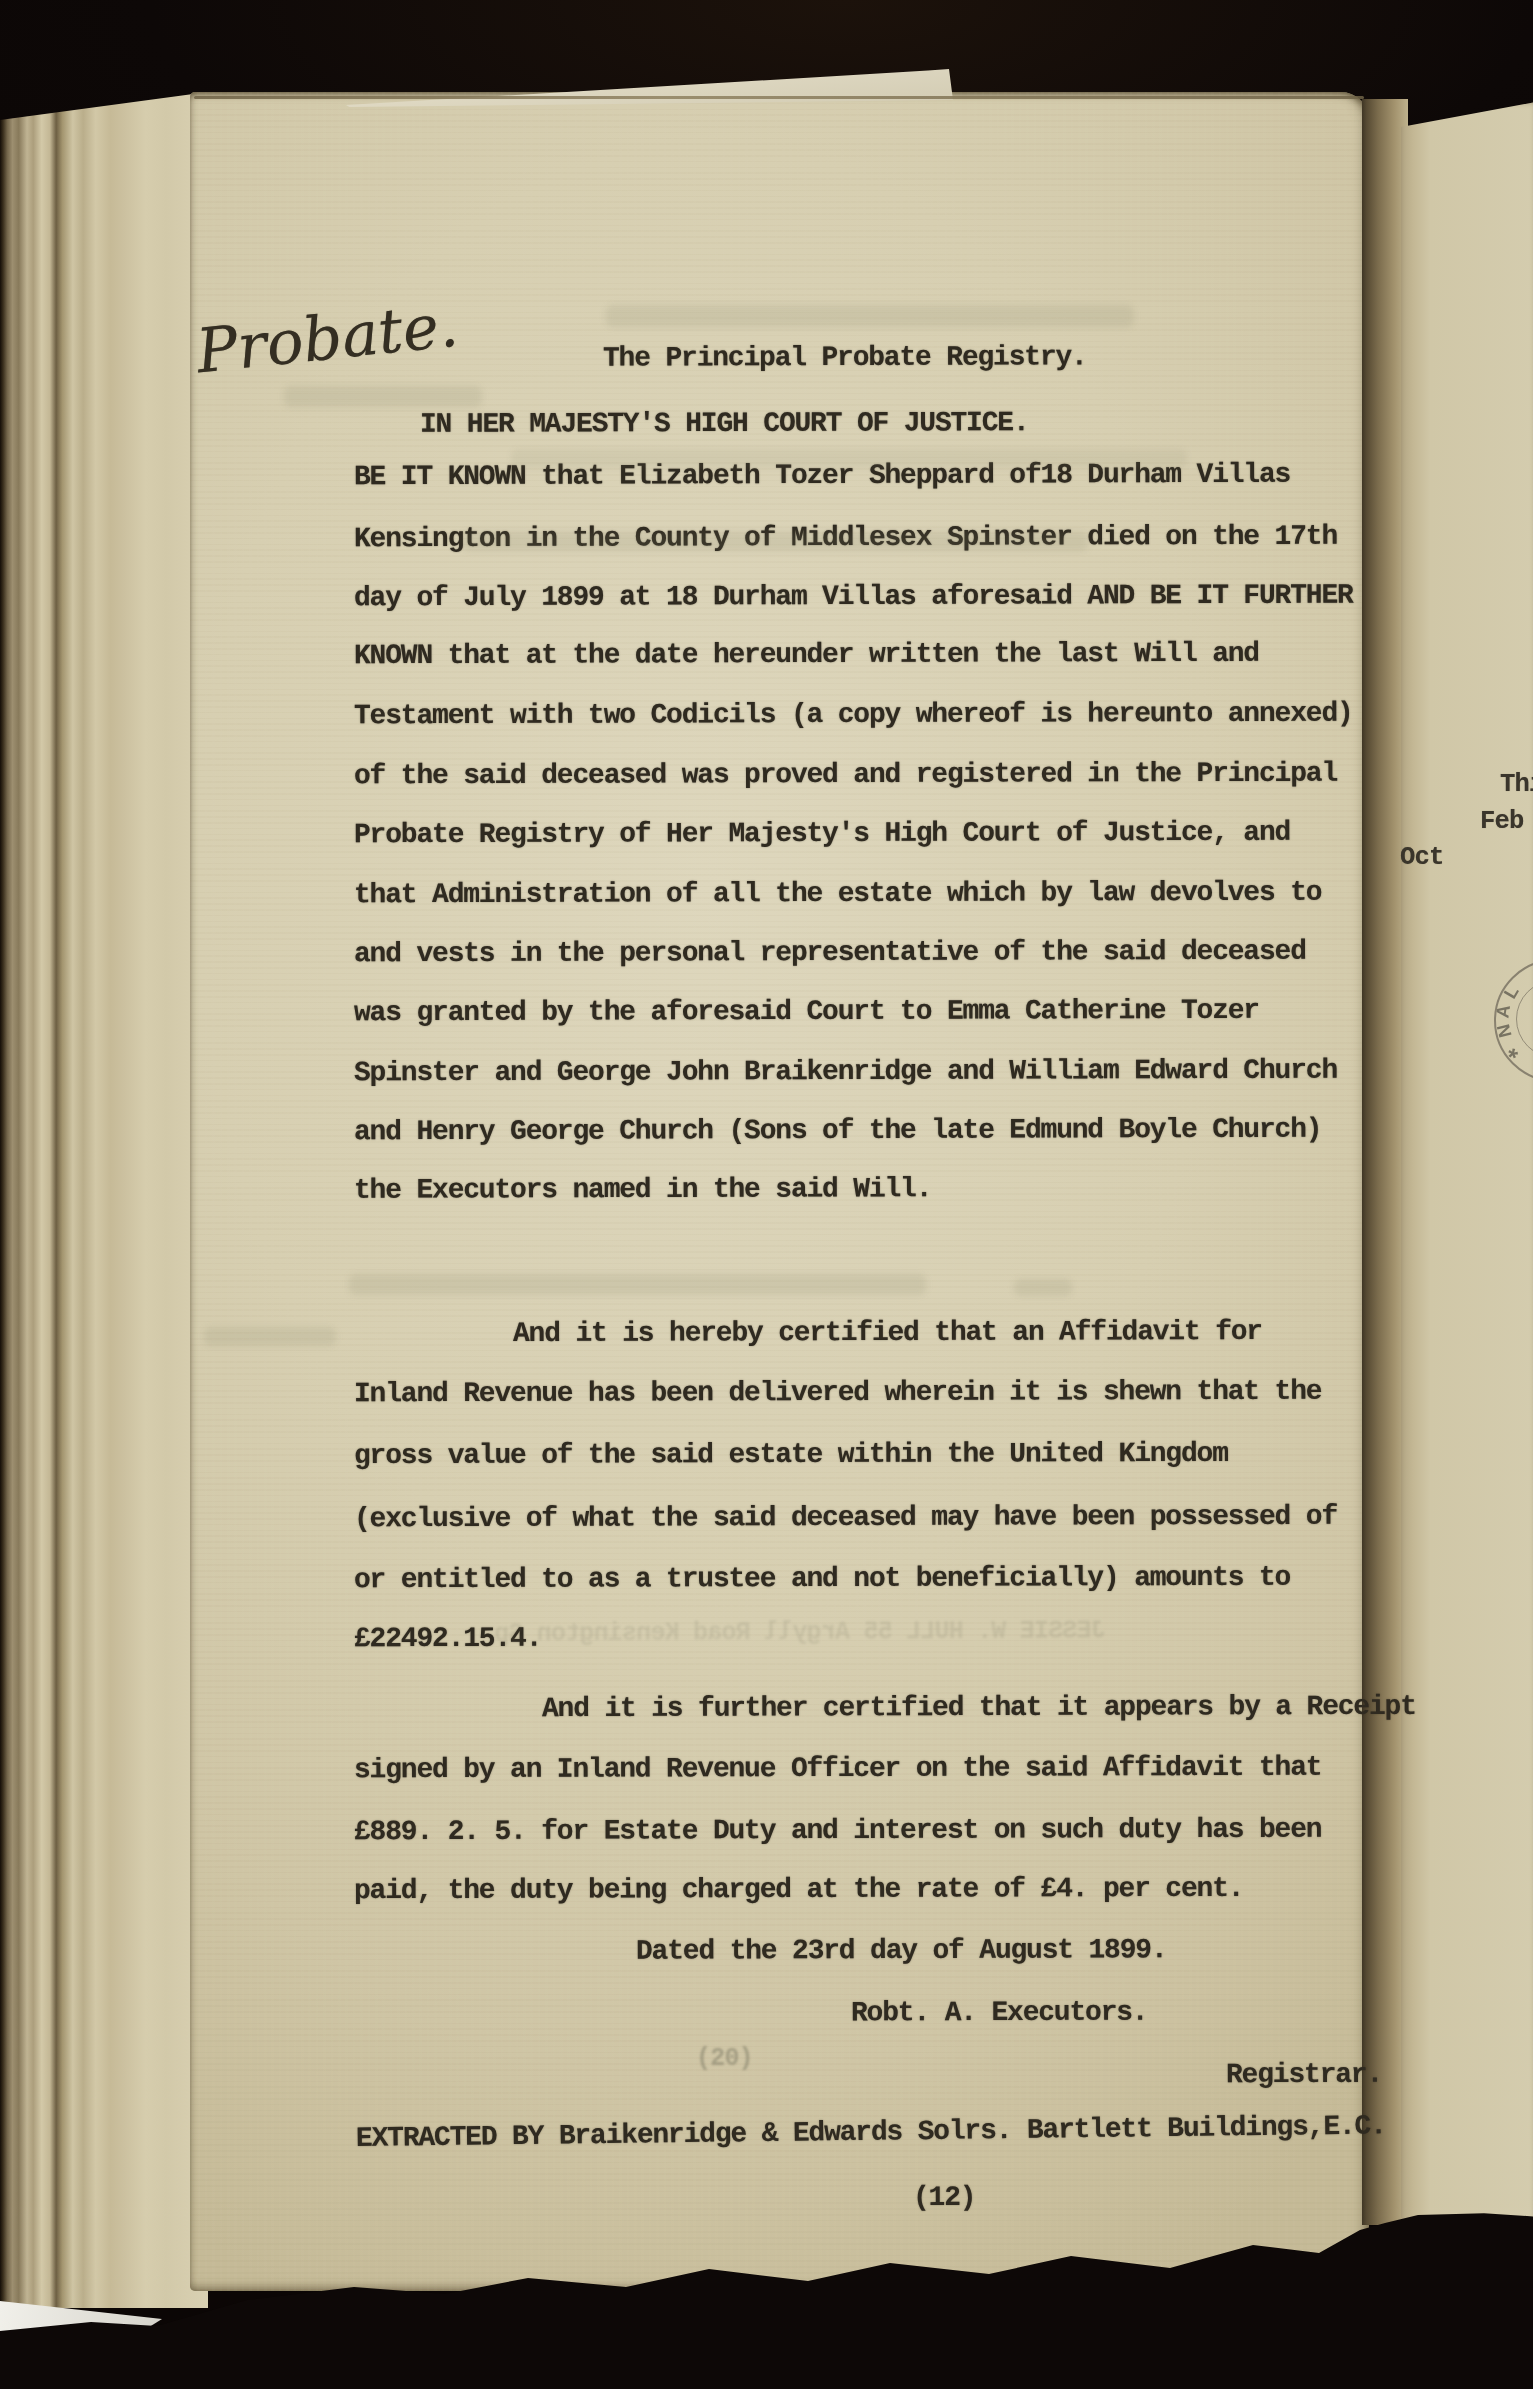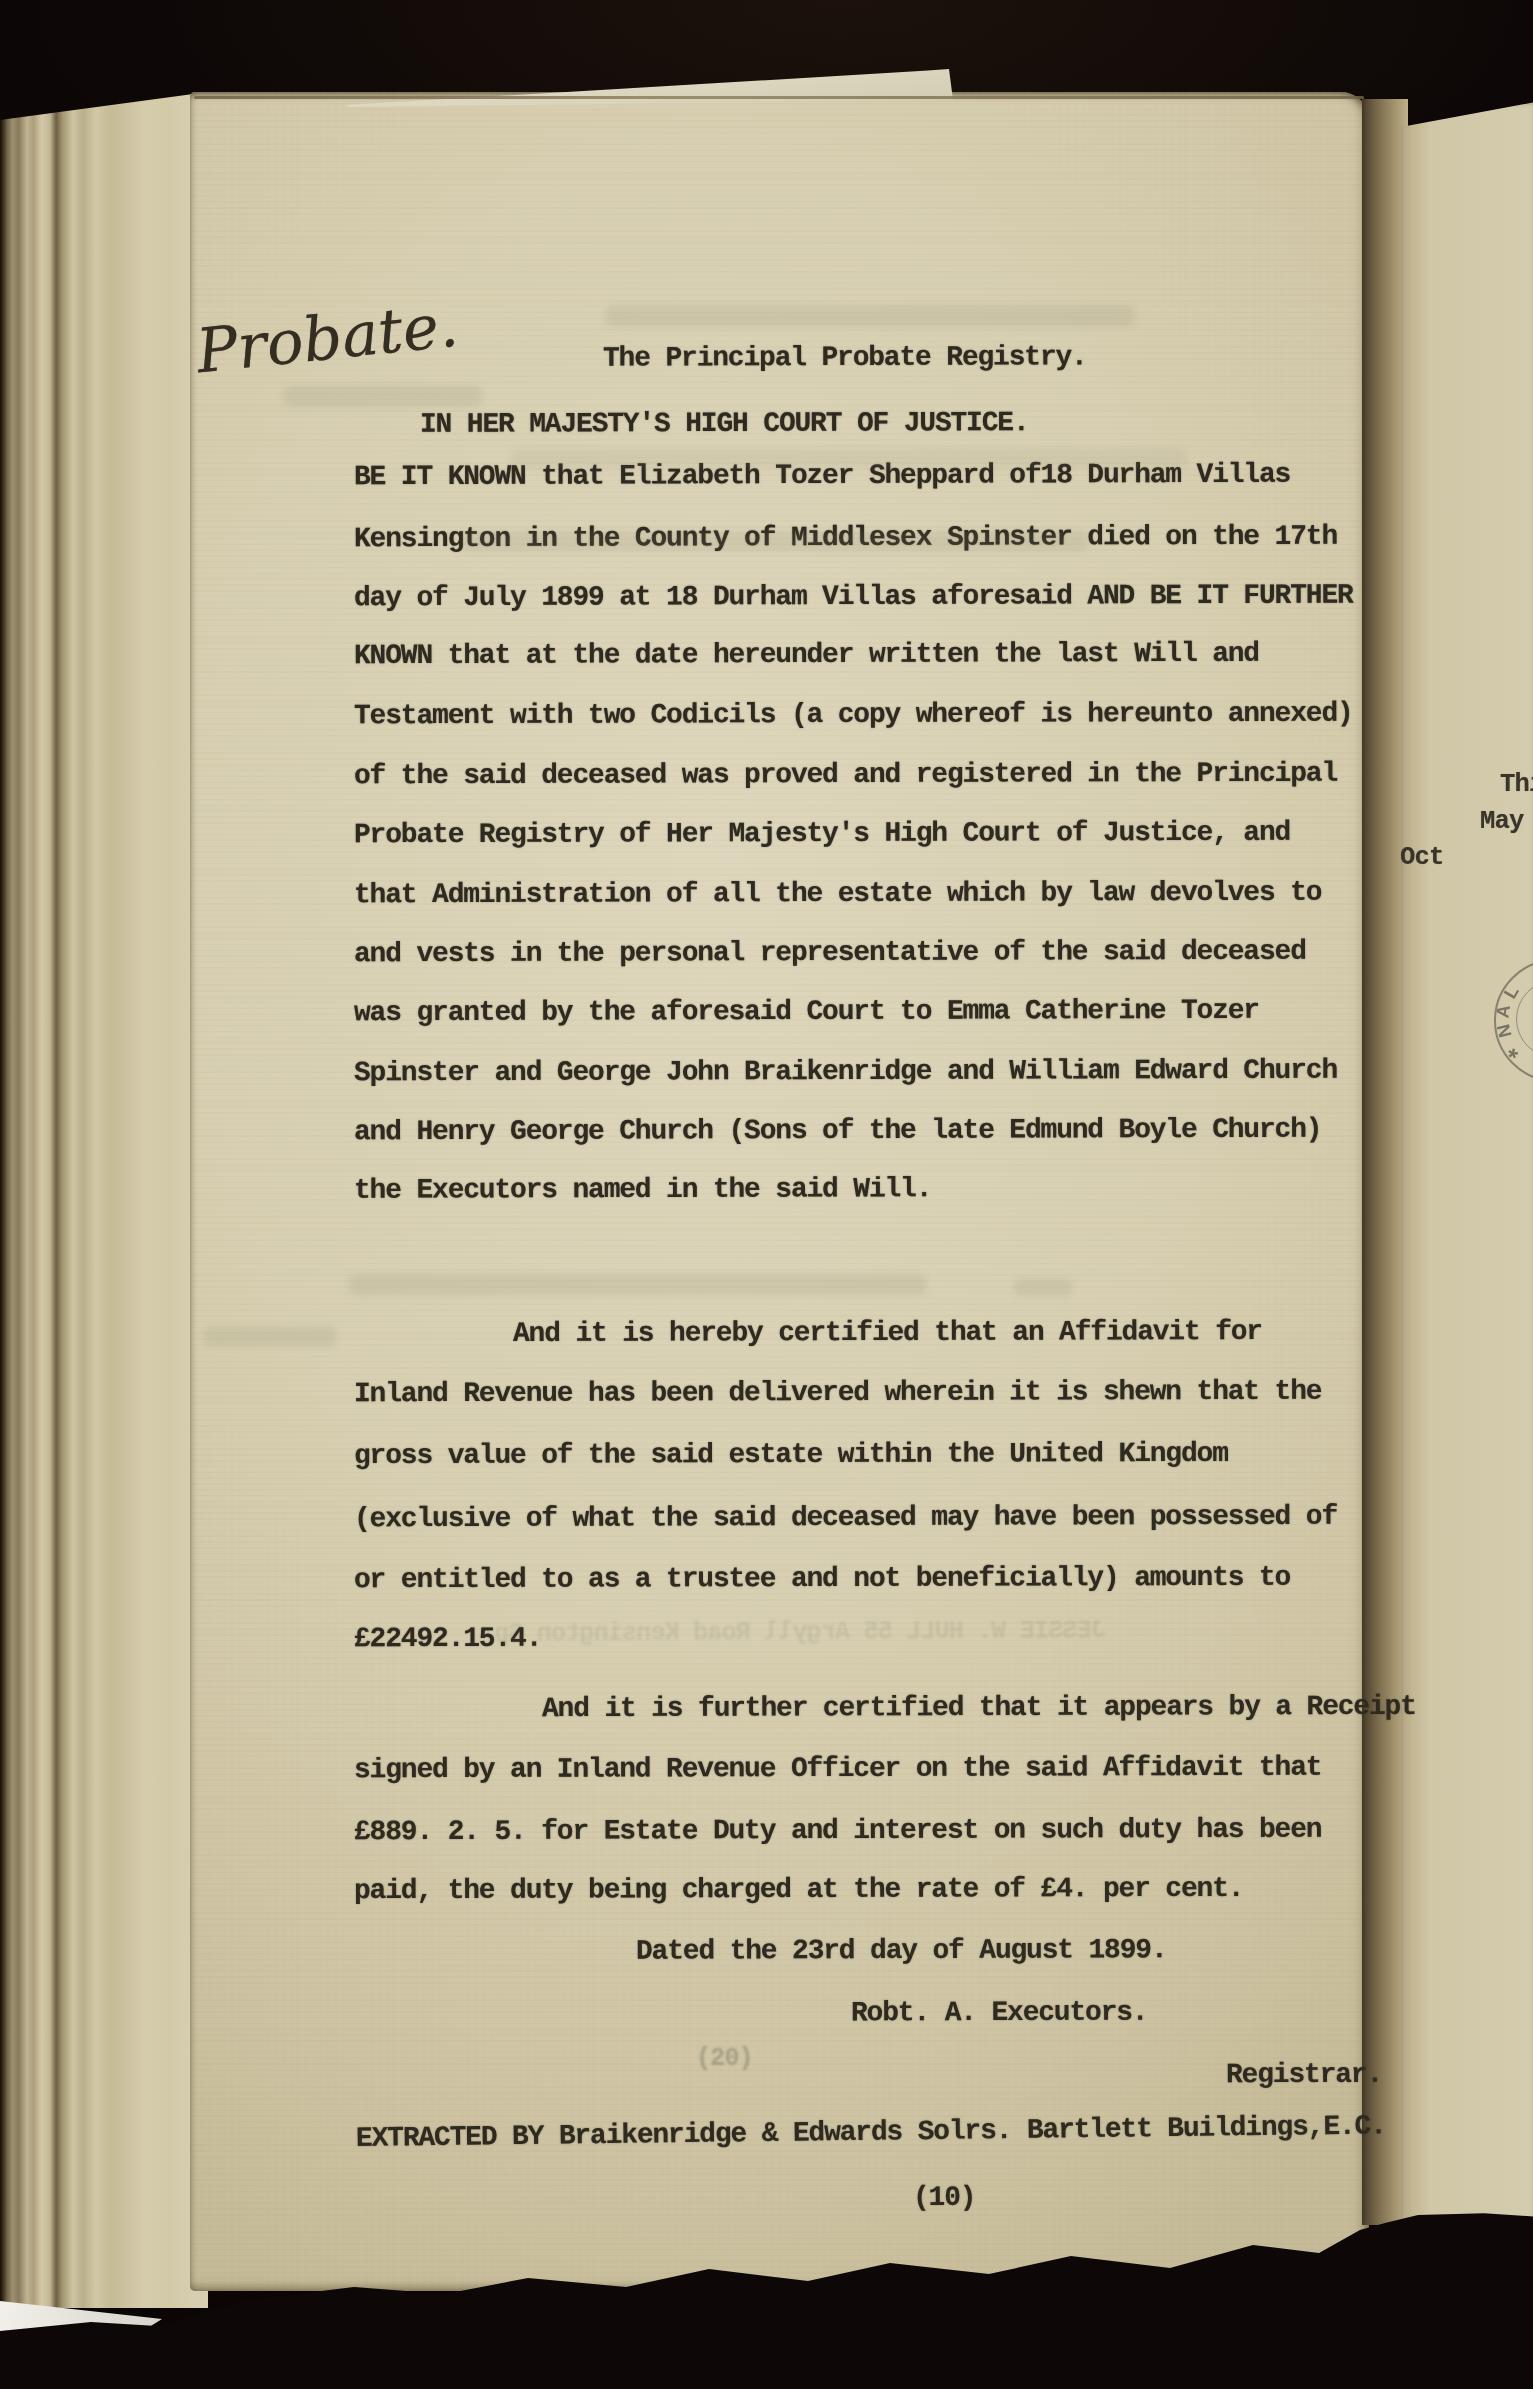--- a/index.html
+++ b/index.html
@@ -159,34 +159,34 @@
 
   <div class="tl" style="left:542px;top:1693px">And it is further certified that it appears by a Receipt</div>
   <div class="tl" style="left:354px;top:1754px">signed by an Inland Revenue Officer on the said Affidavit that</div>
   <div class="tl" style="left:354px;top:1816px">£889. 2. 5. for Estate Duty and interest on such duty has been</div>
   <div class="tl" style="left:354px;top:1875px">paid, the duty being charged at the rate of £4. per cent.</div>
 
   <div class="tl" style="left:636px;top:1936px">Dated the 23rd day of August 1899.</div>
   <div class="tl" style="left:851px;top:1998px">Robt. A. Executors.</div>
   <div class="tl" style="left:1226px;top:2060px">Registrar.</div>
   <div class="tl tilt-up" style="left:356px;top:2124px">EXTRACTED BY Braikenridge &amp; Edwards Solrs. Bartlett Buildings,E.C.</div>
-  <div class="tl" style="left:913px;top:2183px">(10)</div>
+  <div class="tl" style="left:913px;top:2183px">(12)</div>
 
   <div class="ghost" style="left:696px;top:2046px">(20)</div>
   <div class="ghost ghost-flip" style="left:495px;top:1620px;opacity:.35">JESSIE W. HULL 55 Argyll Road Kensington Sp</div>
   <div class="smudge" style="left:606px;top:305px;width:528px;height:22px"></div>
   <div class="smudge" style="left:284px;top:386px;width:198px;height:21.4px"></div>
   <div class="smudge" style="left:462px;top:532px;width:626px;height:19px"></div>
   <div class="smudge" style="left:511px;top:449px;width:676px;height:19px;opacity:.7"></div>
   <div class="smudge" style="left:349px;top:1274px;width:577px;height:20.6px"></div>
   <div class="smudge" style="left:204px;top:1327px;width:132px;height:19px"></div>
   <div class="smudge" style="left:1014px;top:1279px;width:58px;height:16.5px"></div>
 
   <div class="frag" style="left:1500px;top:771px">Thi</div>
-  <div class="frag" style="left:1480px;top:808px">May</div>
+  <div class="frag" style="left:1480px;top:808px">Feb</div>
   <div class="frag" style="left:1400px;top:844px">Oct</div>
 
   <div class="stamp-outer"></div>
   <div class="stamp-inner"></div>
   <div class="stampch" style="left:1502px;top:982px;transform:rotate(-60deg)">L</div>
   <div class="stampch" style="left:1494px;top:1001px;transform:rotate(-82deg)">A</div>
   <div class="stampch" style="left:1495px;top:1020px;transform:rotate(-104deg)">N</div>
   <div class="stampch" style="left:1506px;top:1040px;transform:rotate(-132deg);font-size:25px">*</div>
 
   <div class="sheet-corner"></div>

